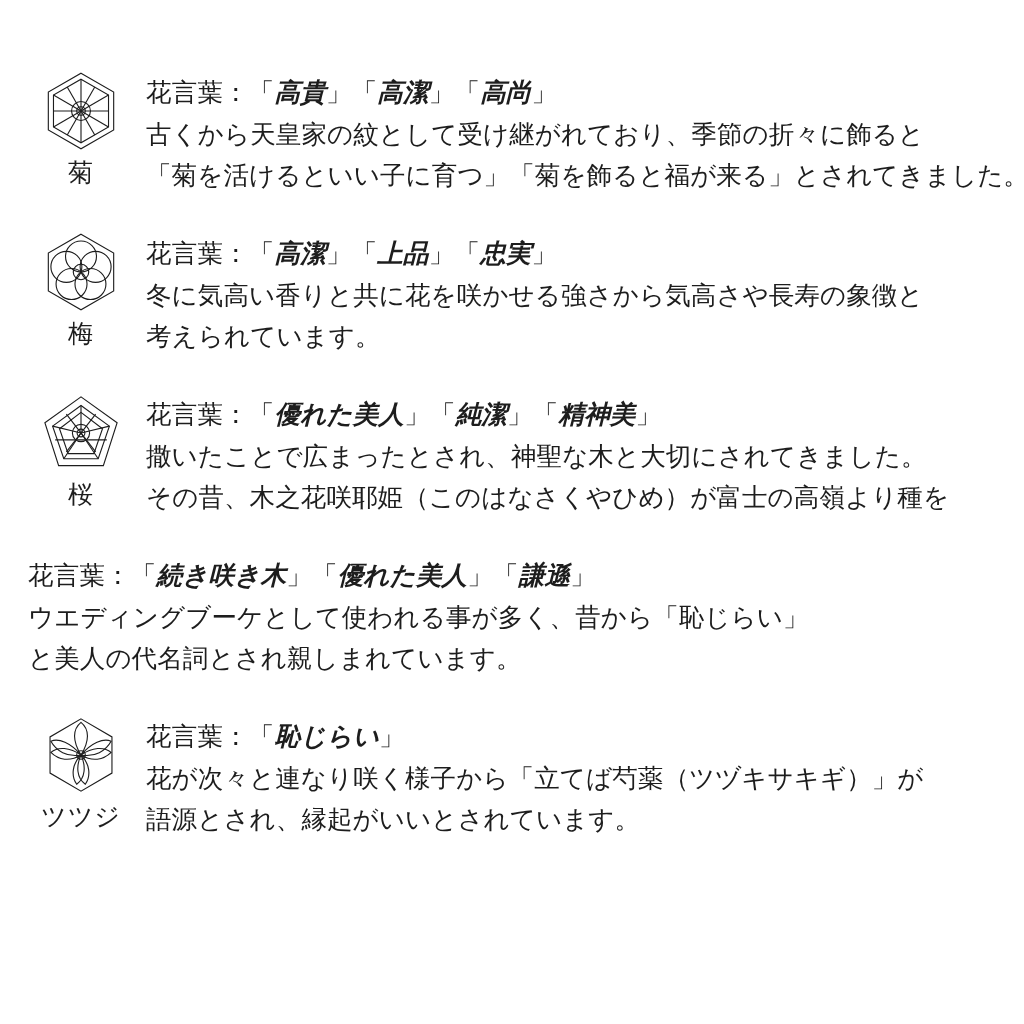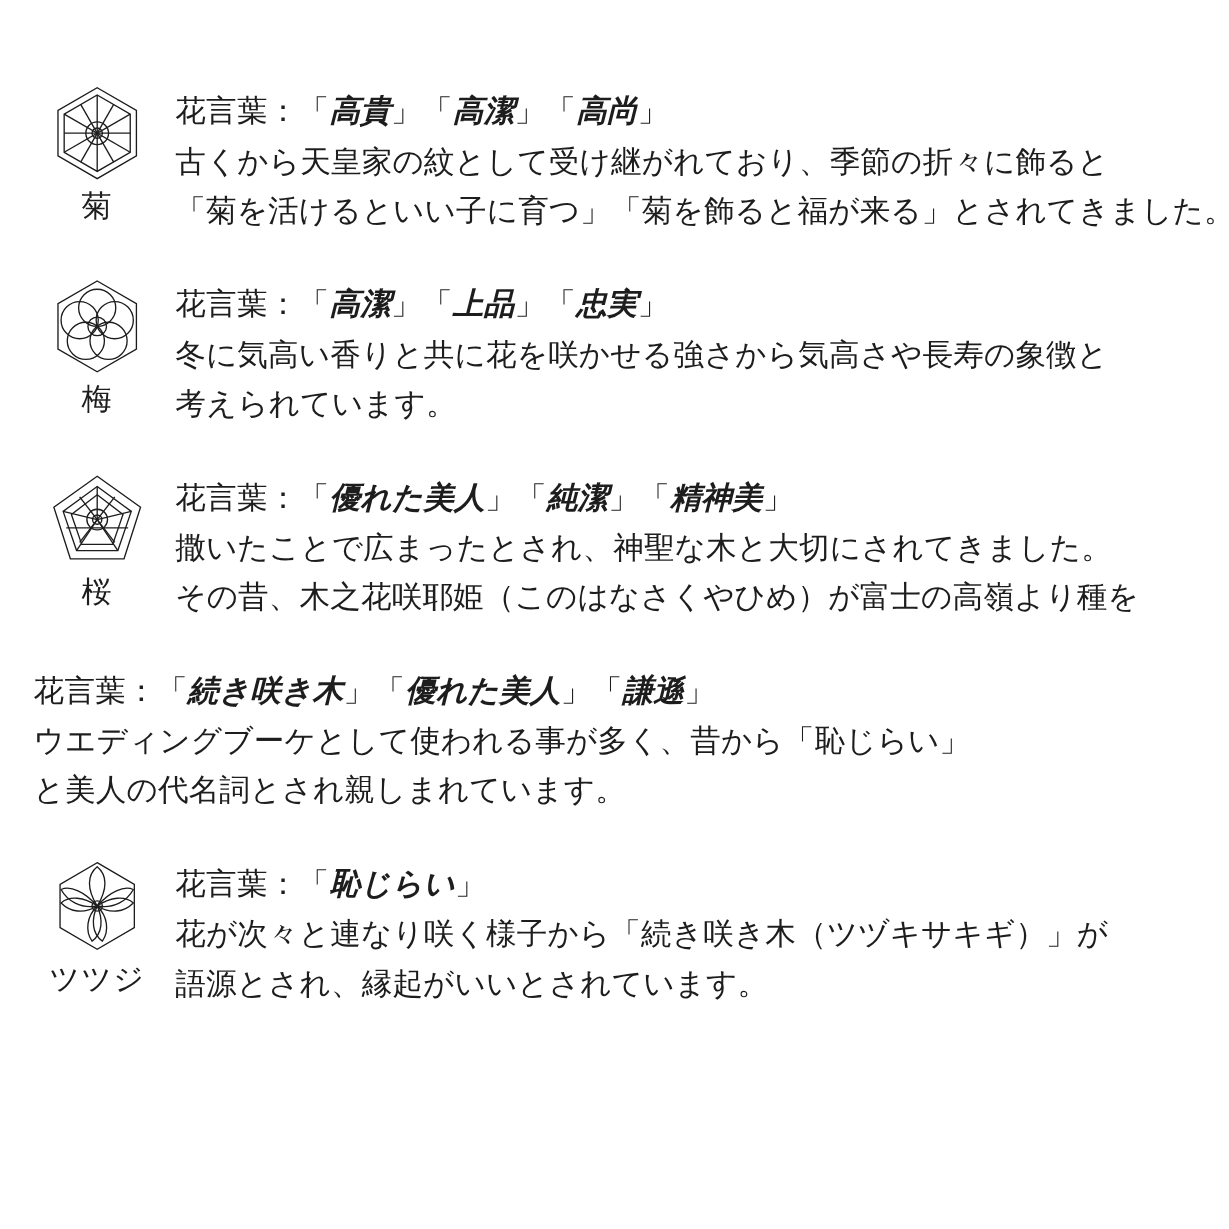--- a/index.html
+++ b/index.html
@@ -201,19 +201,19 @@
           <circle cx="50" cy="50" r="5"></circle>
         </g>
       </svg>
       <div class="crest-label">ツツジ</div>
     </div>
     <div class="text-col">
       <div class="line kotoba-head">
         <span>花言葉：</span><span>「<b class="kw">恥じらい</b>」</span>
       </div>
       <div class="desc">
-        <div>花が次々と連なり咲く様子から「続き咲き木（ツヅキサキギ）」が</div>
+        <div>花が次々と連なり咲く様子から「立てば芍薬（ツヅキサキギ）」が</div>
         <div>語源とされ、縁起がいいとされています。</div>
       </div>
     </div>
   </div>
 
 </div>
 
 </body></html>

